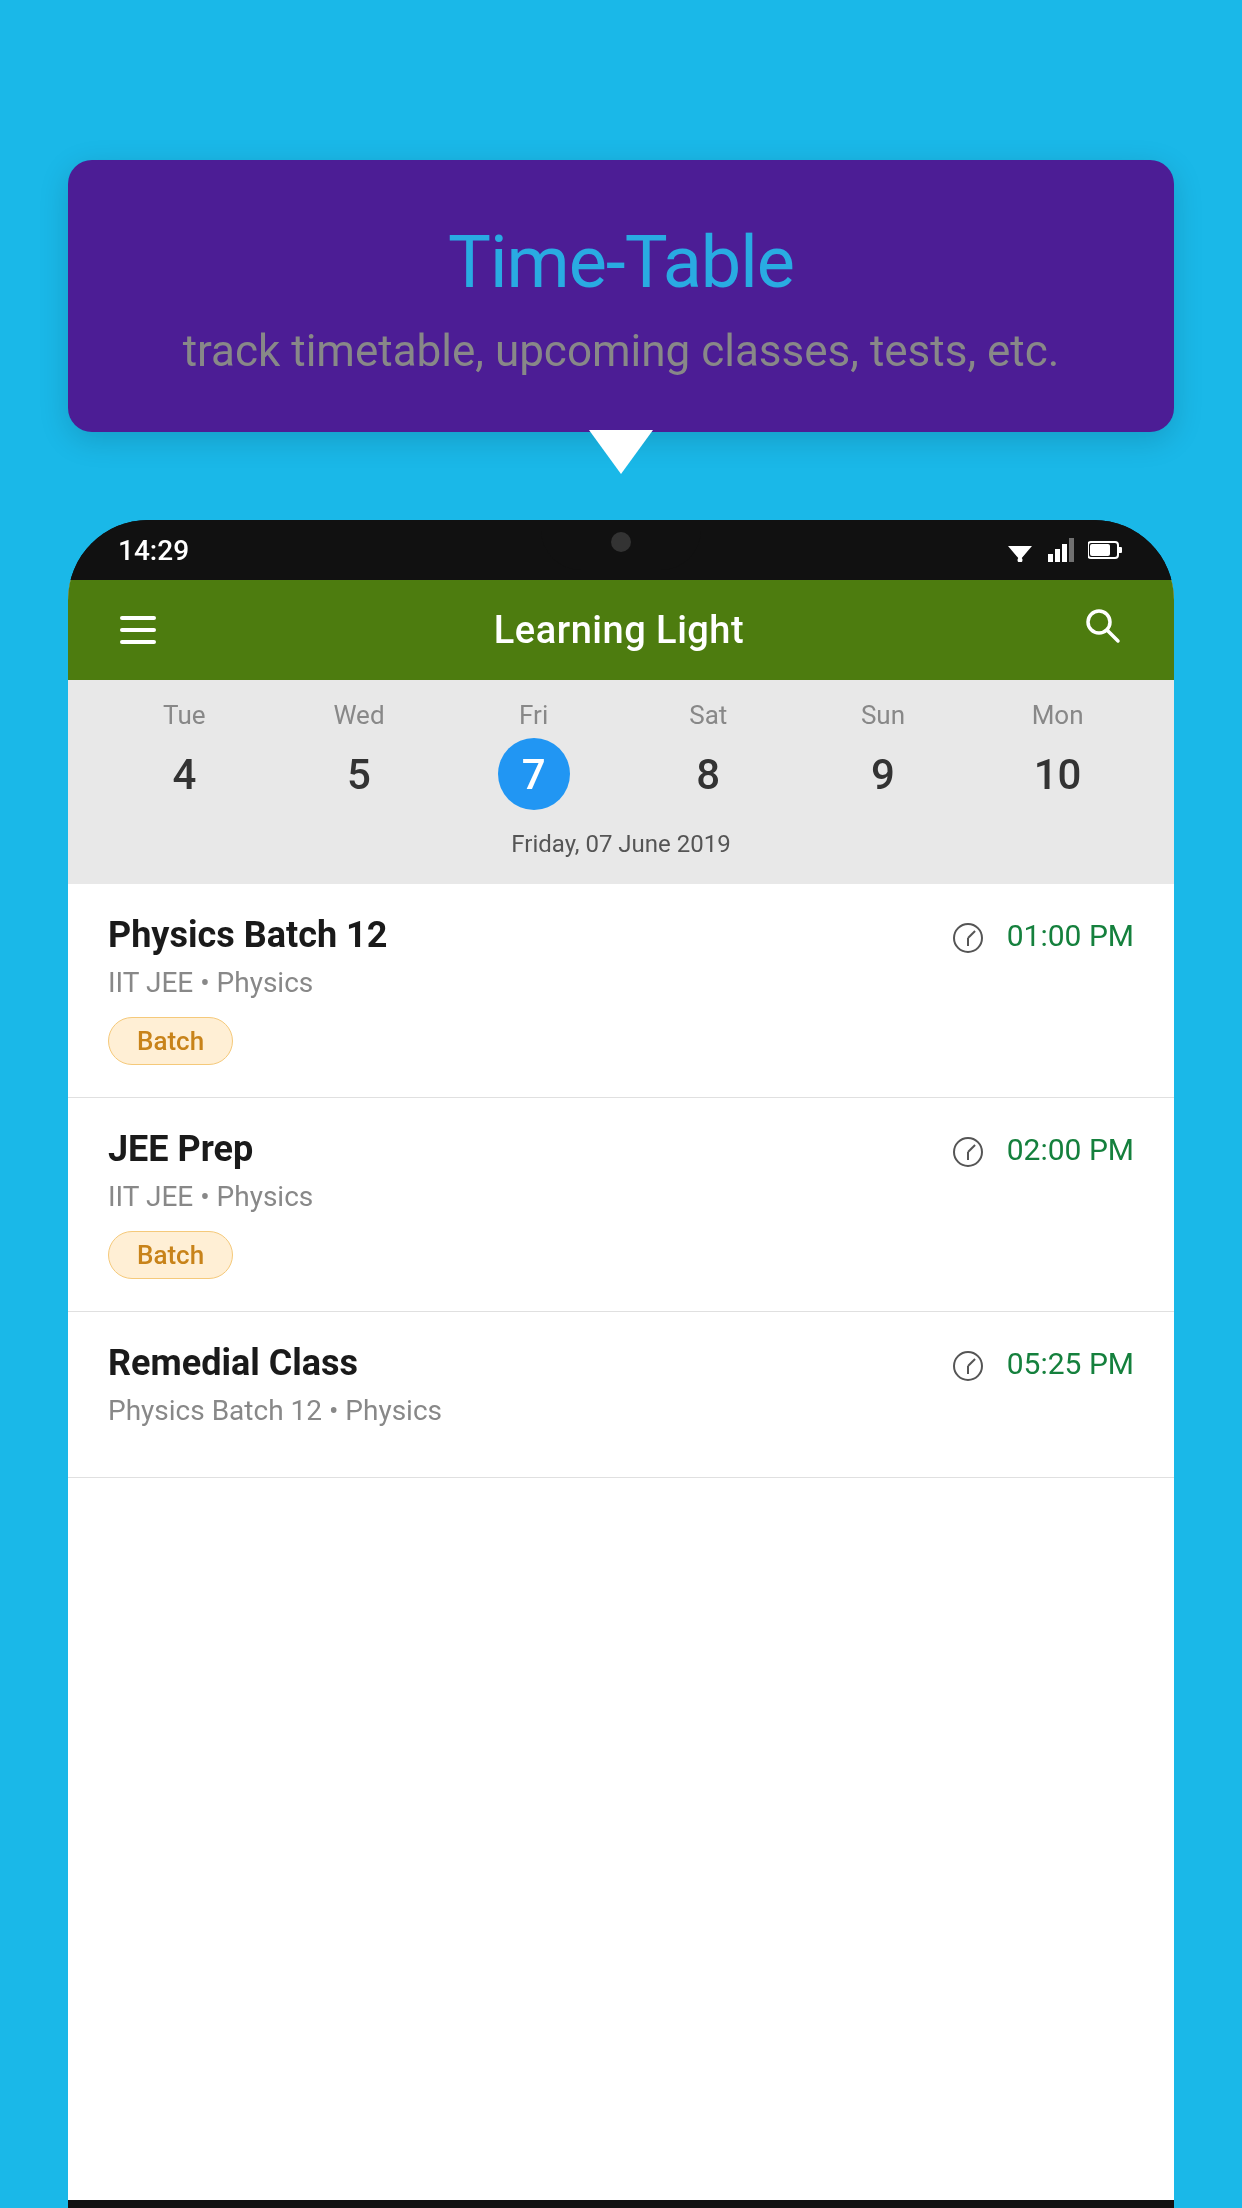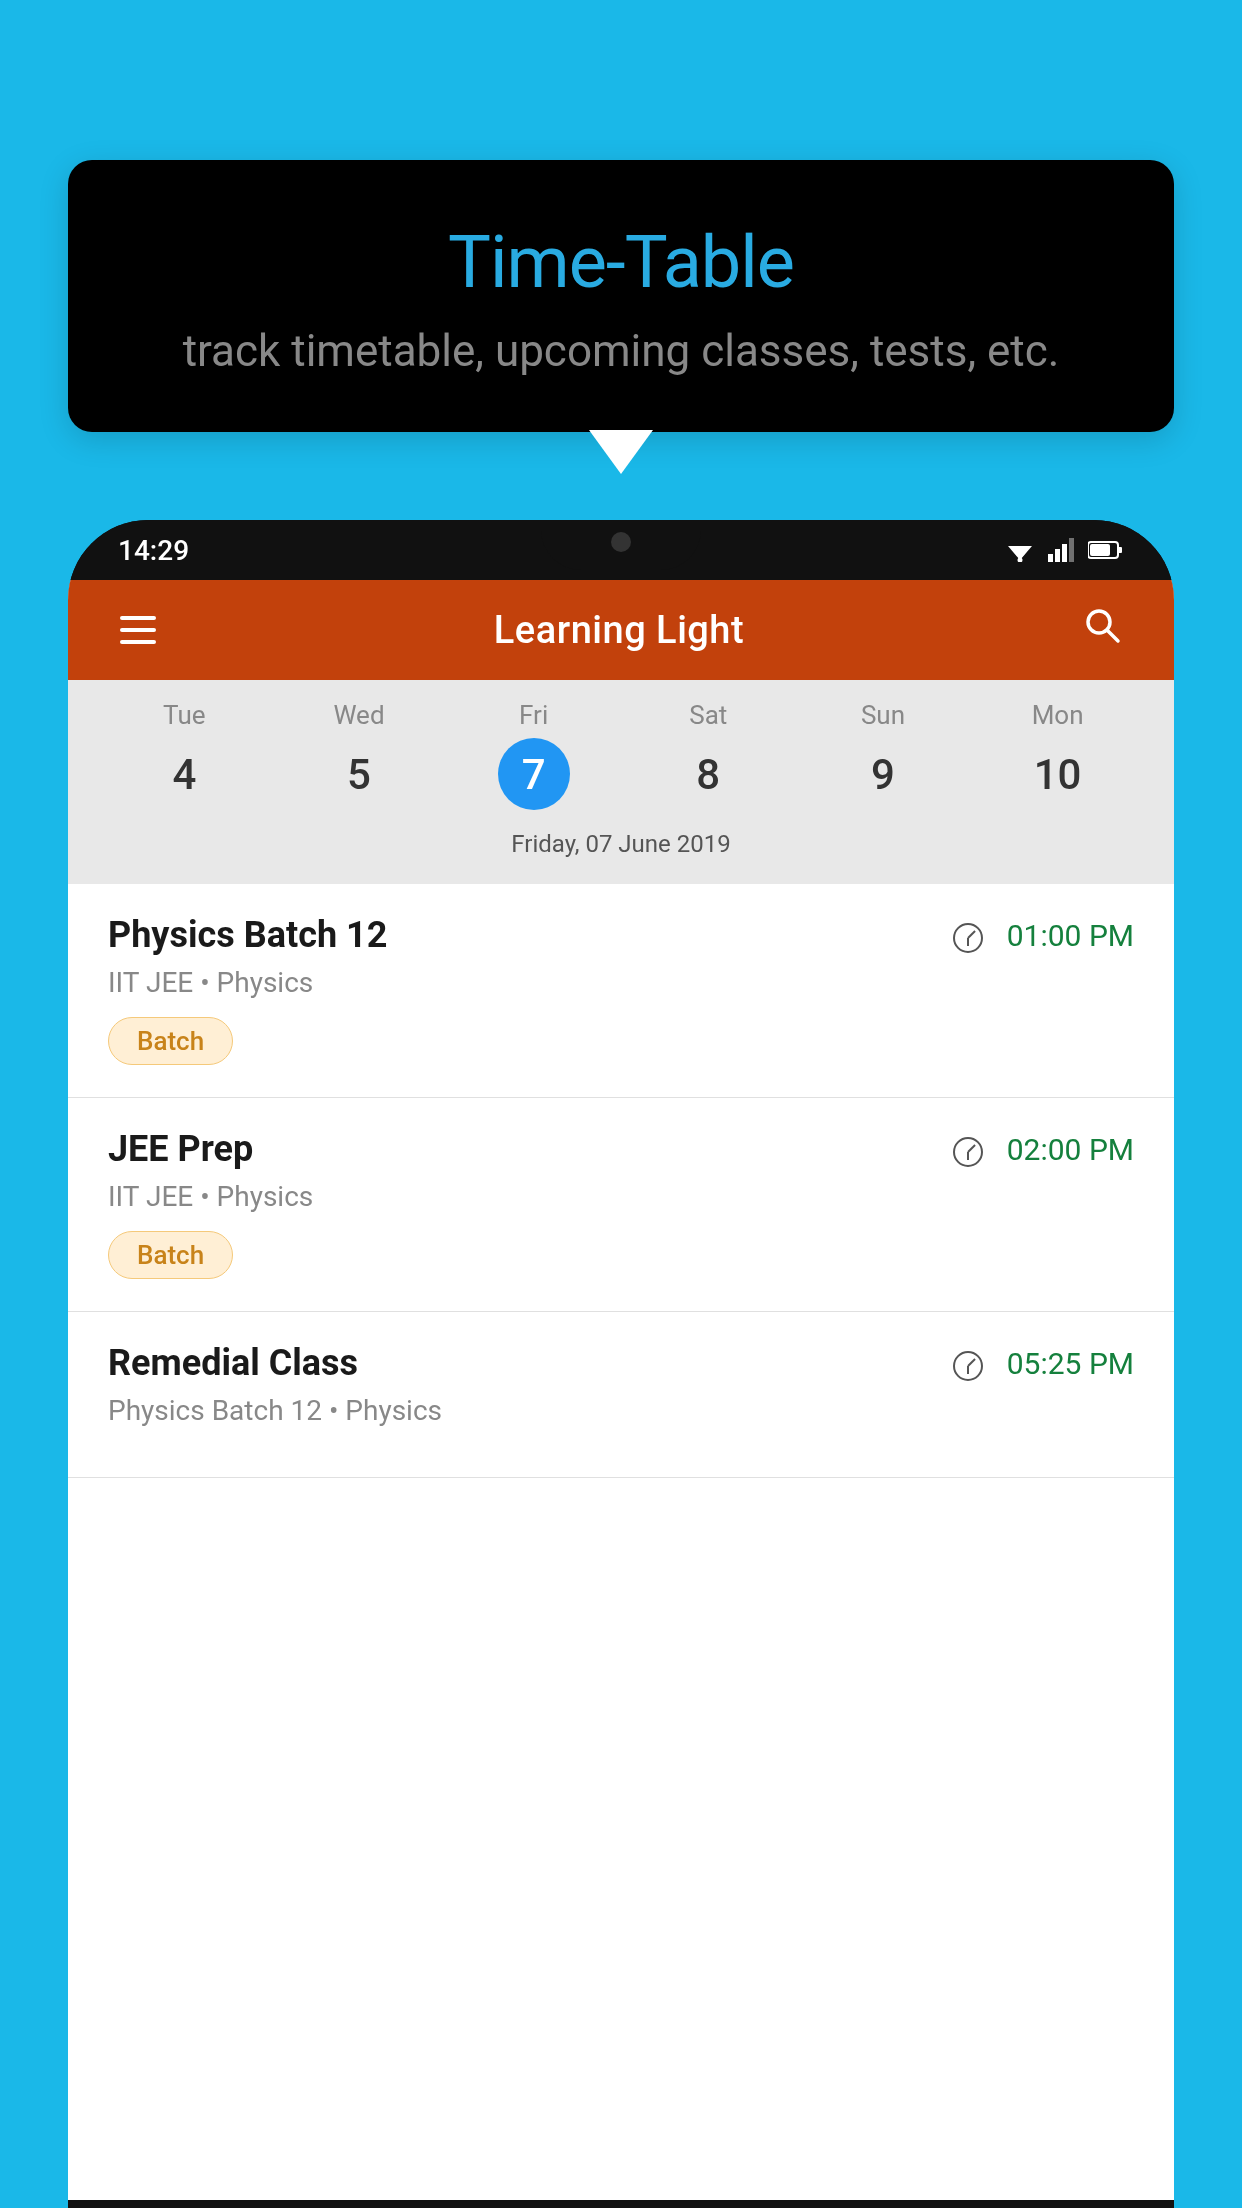--- a/index.html
+++ b/index.html
@@ -13,21 +13,21 @@
       overflow: hidden;
       position: relative;
     }
 
     
     .tooltip-card {
       position: absolute;
       top: 160px;
       left: 68px;
       right: 68px;
-      background: #000000;
+      background: #4c1d95;
       border-radius: 24px;
       padding: 60px 50px 55px;
       text-align: center;
       box-shadow: 0 8px 30px rgba(0,0,0,0.15);
     }
 
     .tooltip-card::after {
       content: '';
       position: absolute;
       bottom: -42px;
@@ -119,21 +119,21 @@
     
     .app-screen {
       background: #f5f5f5;
       height: calc(100% - 68px);
       display: flex;
       flex-direction: column;
     }
 
     
     .app-header {
-      background: #c2410c;
+      background: #4d7c0f;
       height: 100px;
       display: flex;
       align-items: center;
       padding: 0 52px;
       justify-content: space-between;
     }
 
     .app-header-title {
       color: white;
       font-size: 38px;

